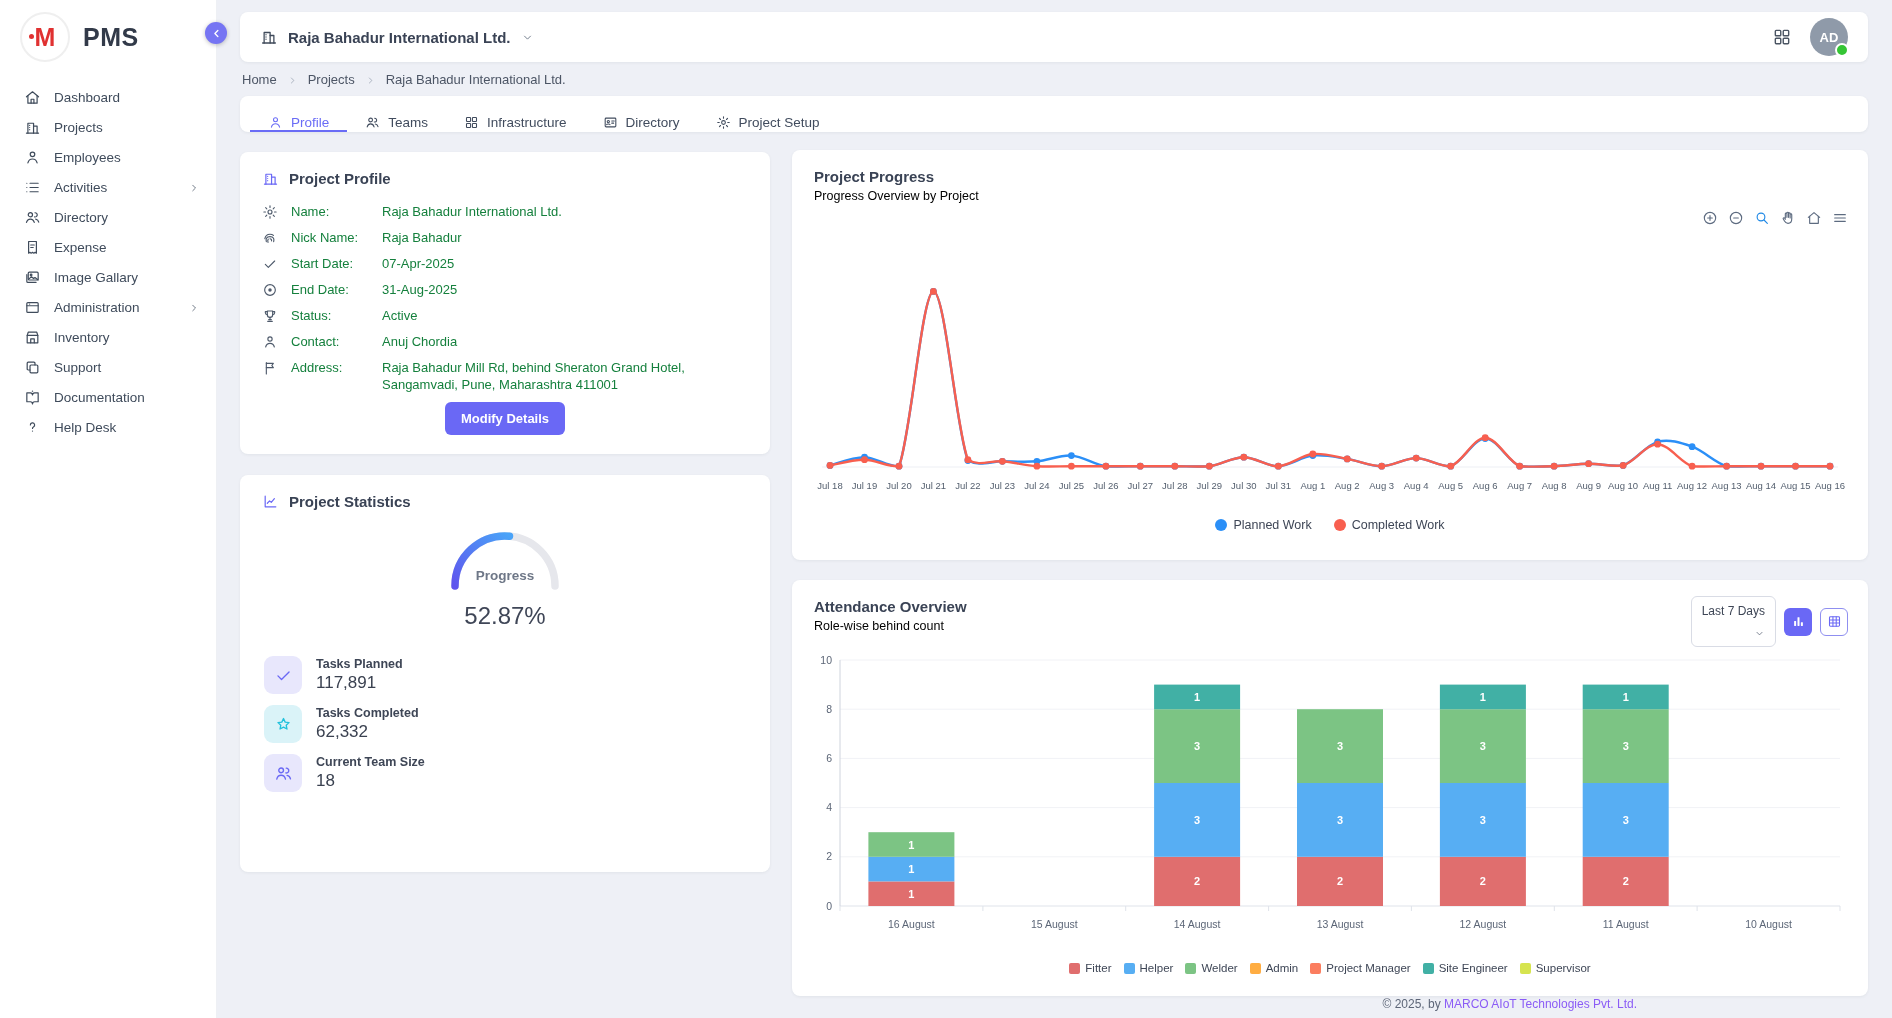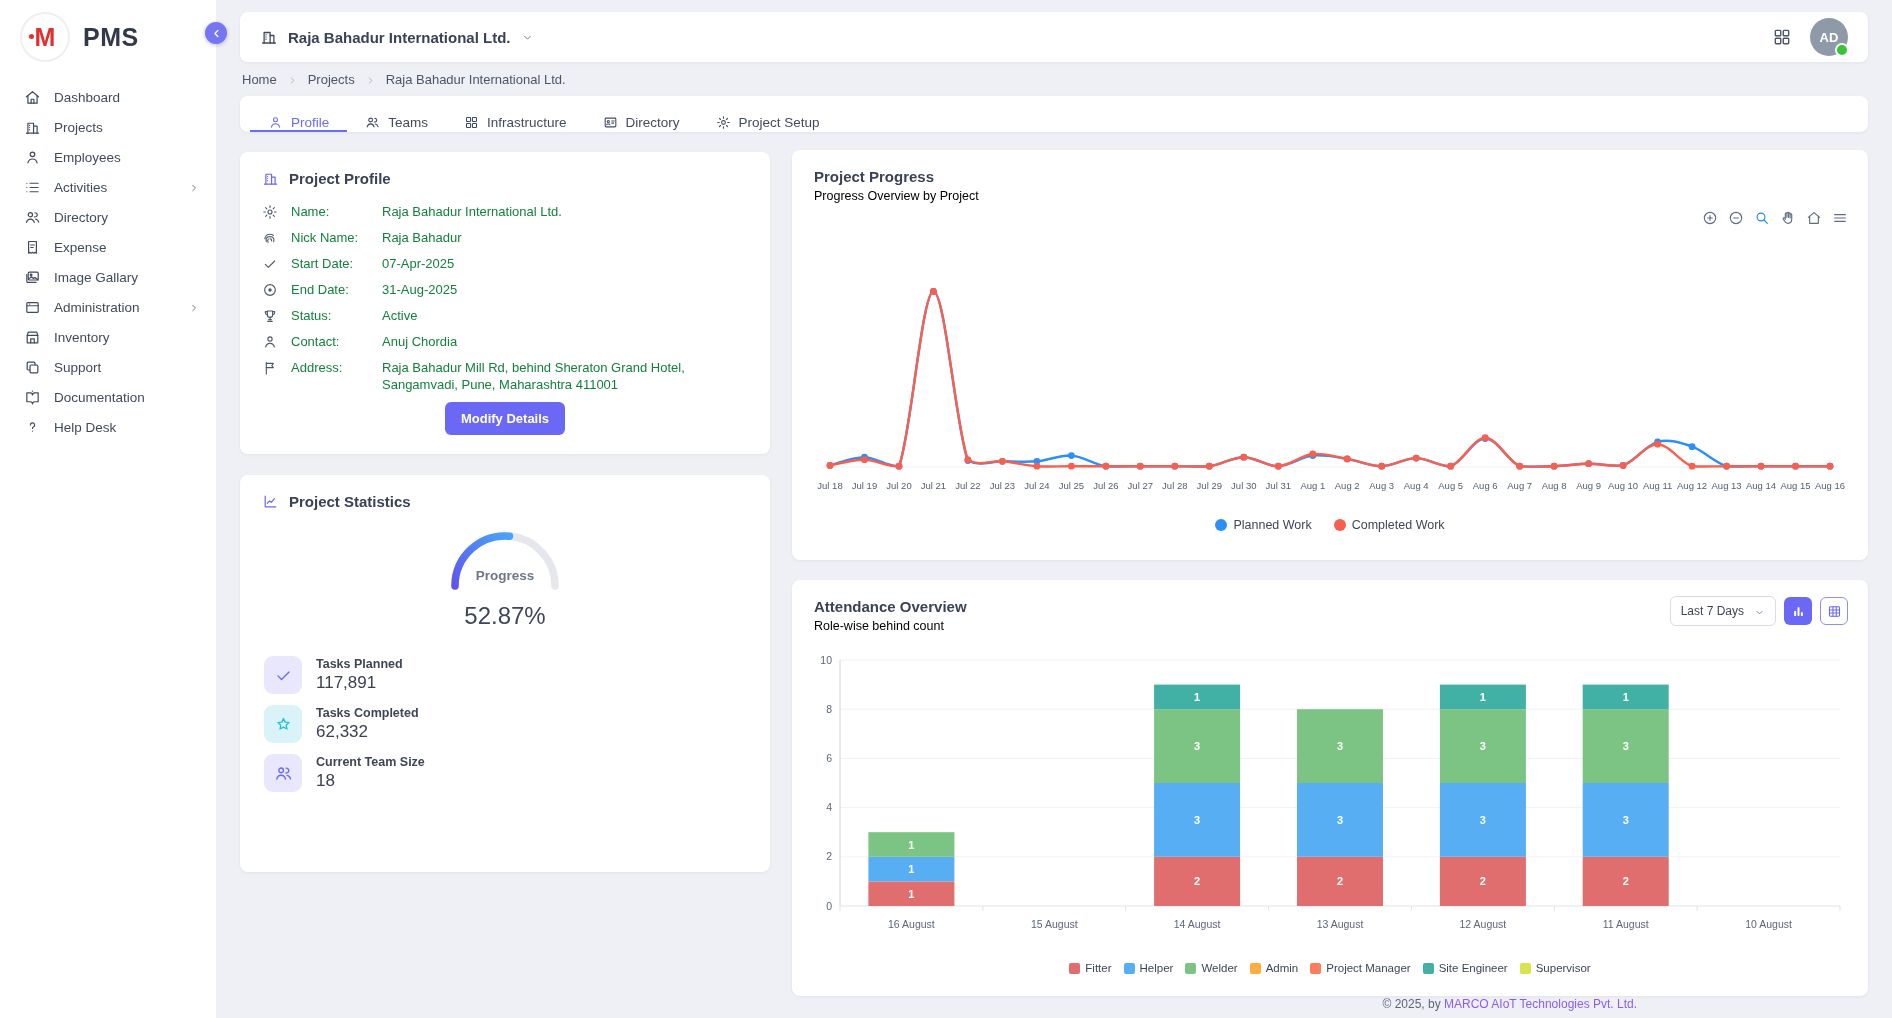--- a/index.html
+++ b/index.html
@@ -84,21 +84,21 @@
   .lxl{font-size:9.5px;fill:#55606f;font-family:"Liberation Sans",sans-serif;}
   .line-legend{position:absolute;bottom:28px;left:0;right:0;display:flex;justify-content:center;gap:22px;}
   .lg-item{display:flex;align-items:center;gap:6px;font-size:12.5px;color:#3e4656;cursor:pointer;}
   .lg-dot{width:12px;height:12px;border-radius:50%;display:inline-block;}
   .lg-item.sm{font-size:11.5px;gap:5px;}
   .lg-sq{width:11px;height:11px;border-radius:2px;display:inline-block;}
 
   
   .attendance-card{left:576px;top:580px;width:1076px;height:416px;box-sizing:border-box;}
   .att-controls{position:absolute;top:16px;right:20px;display:flex;align-items:center;gap:8px;}
-  .select{display:flex;align-items:flex-end;gap:10px;border:1px solid #d9dce5;border-radius:6px;padding:7px 10px;font-size:12px;color:#3e4656;background:#fff;cursor:pointer;}
+  .select{display:flex;align-items:flex-end;gap:10px;border:1px solid #d9dce5;border-radius:6px;padding:7px 10px;font-size:12px;color:#3e4656;background:#fff;cursor:pointer;flex-direction:column;}
   .select .sel-caret{width:11px;height:11px;color:#5d6678;}
   .toggle{width:28px;height:28px;border-radius:6px;display:flex;align-items:center;justify-content:center;cursor:pointer;box-sizing:border-box;}
   .toggle .ic{width:15px;height:15px;}
   .toggle-active{background:#6a68f5;color:#fff;}
   .toggle-plain{background:#fff;border:1px solid #8f8ff0;color:#6a68f5;}
   .bar-svg{position:absolute;left:18px;top:68px;width:1040px;height:300px;}
   .axl{font-size:10.5px;fill:#5c6677;font-family:"Liberation Sans",sans-serif;}
   .bl{font-size:11px;font-weight:bold;fill:#fff;font-family:"Liberation Sans",sans-serif;}
   .bar-legend{position:absolute;bottom:22px;left:0;right:0;display:flex;justify-content:center;gap:12px;}
 

